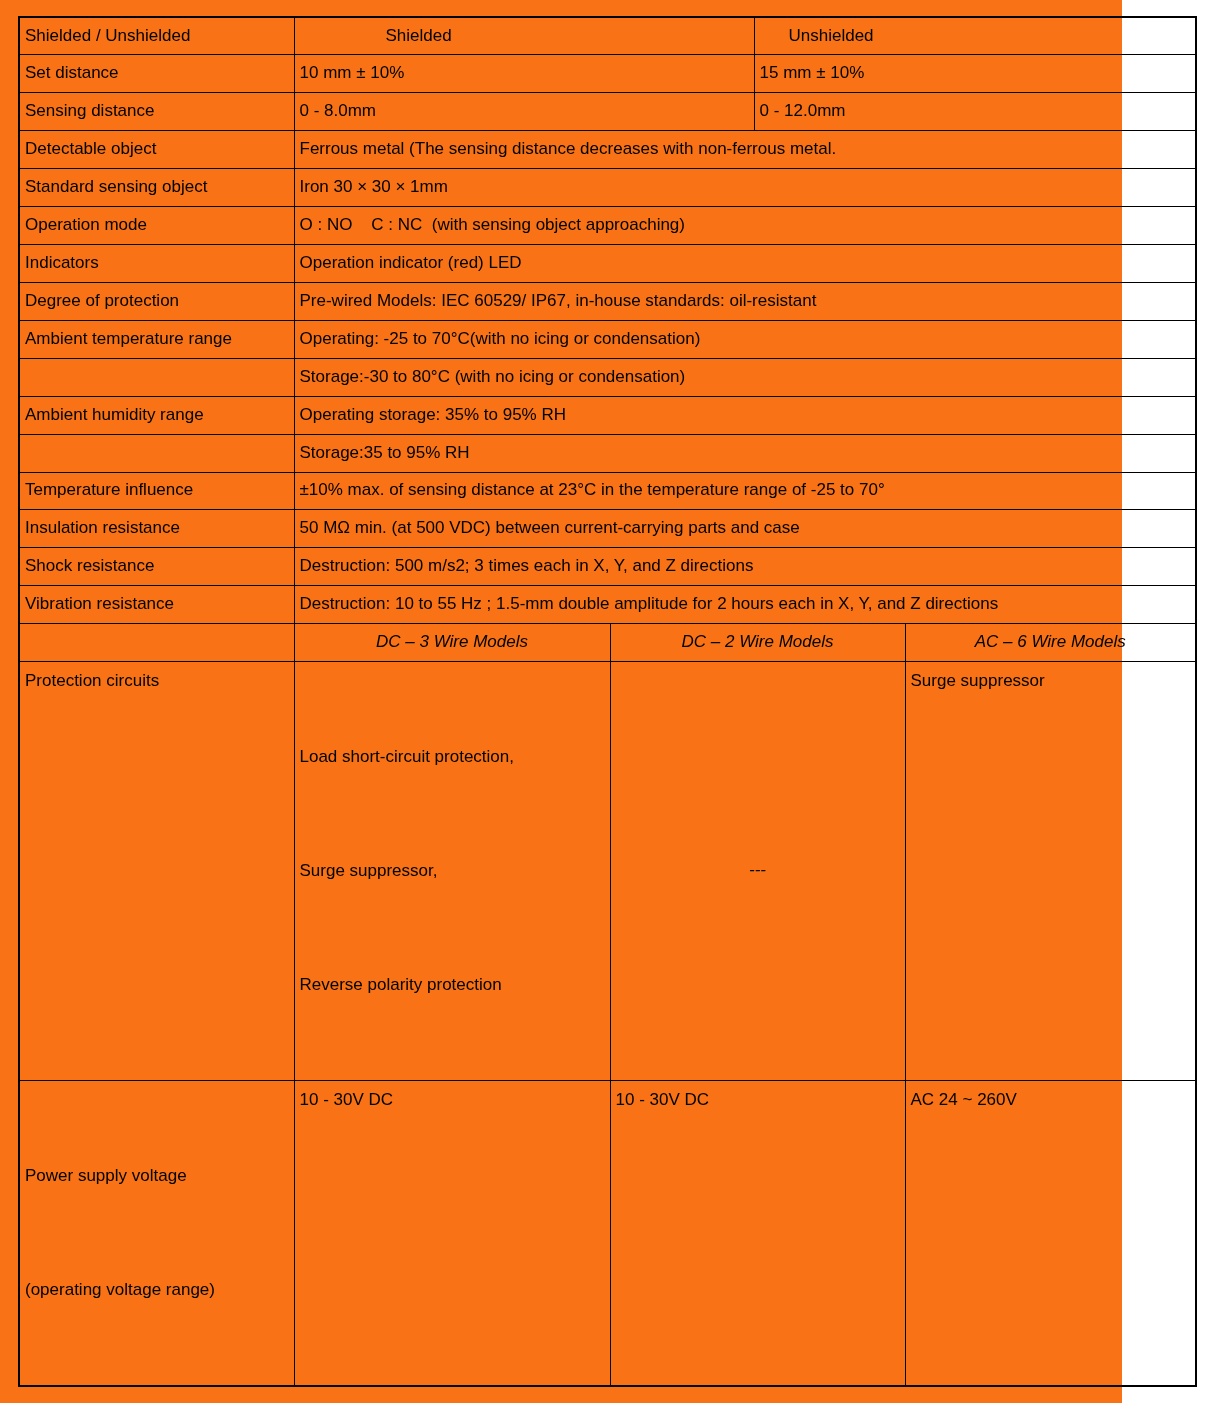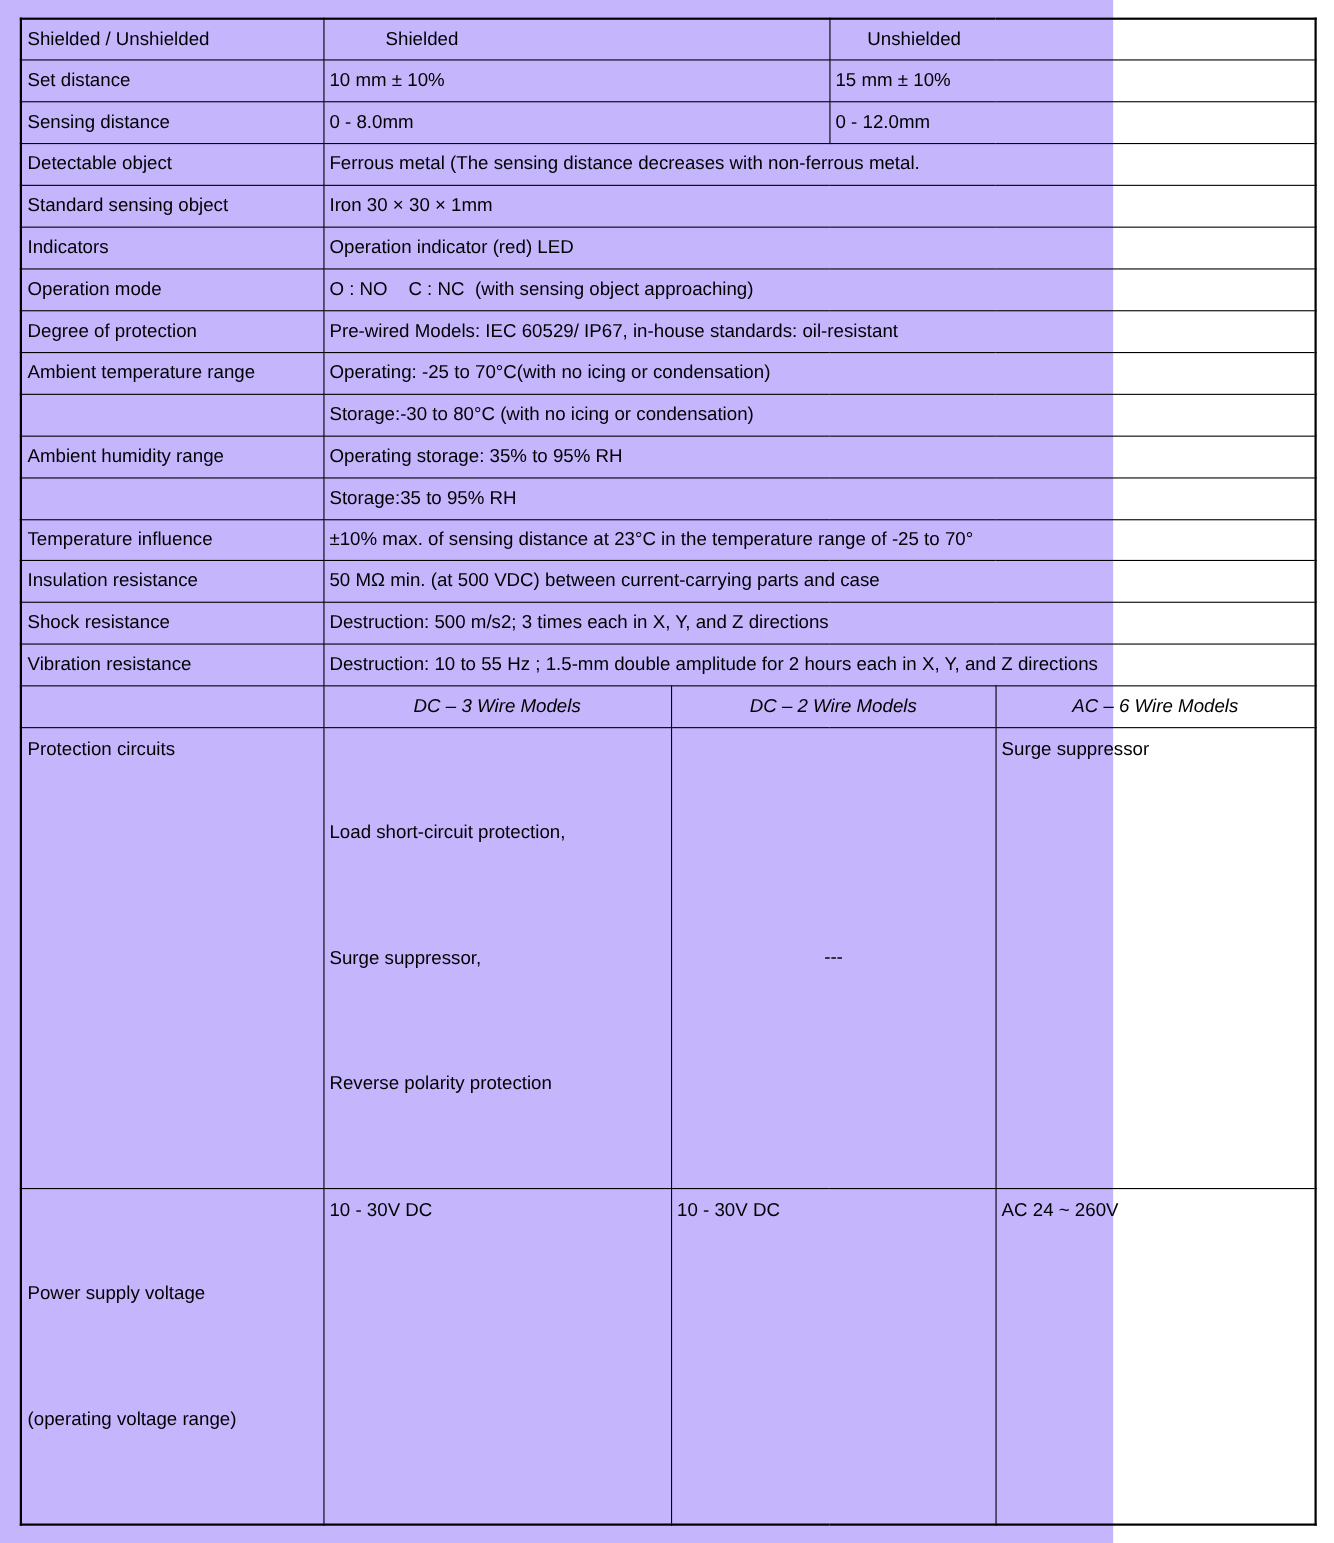--- a/index.html
+++ b/index.html
@@ -1,28 +1,28 @@
 <!DOCTYPE html>
 <html><head>
 <meta charset="utf-8">
 <style>
   html,body{margin:0;padding:0;background:#fff;}
-  .page{width:1012px;height:1403px;box-sizing:border-box;padding:16px 0 0 18px;background:#c4b5fd;}
+  .page{width:1122px;height:1403px;box-sizing:border-box;padding:16px 0 0 18px;background:#f97316;}
   table.spec{border-collapse:collapse;table-layout:fixed;width:1177px;color:#000;
     font-family:"Liberation Sans",sans-serif;font-size:17px;border:2px solid #000;}
   td{border:1px solid #000;padding:0 5px;vertical-align:middle;
     white-space:pre-wrap;overflow:hidden;line-height:1.3;}
   tr.r{height:38px;}
   tr.r-hdr{height:37px;}
   tr.r-prot{height:113px;}
   tr.r-pwr{height:76px;}
   td.top{vertical-align:top;}
   td.ml{line-height:38px;}
   td.ctr{text-align:center;font-style:italic;}
-  td.ind-sh{padding-left:56px;}
+  td.ind-sh{padding-left:91px;}
   td.ind-unsh{padding-left:34px;}
 </style>
 </head>
 <body>
 
 <div class="page">
   <table class="spec">
     <colgroup>
       <col style="width:275px">
         <col style="width:316px">
@@ -55,27 +55,27 @@
       <td>Detectable object</td>
       <td colspan="4">Ferrous metal (The sensing distance decreases with non-ferrous metal.</td>
     </tr>
 
     <tr class="r">
       <td>Standard sensing object</td>
       <td colspan="4">Iron 30 × 30 × 1mm</td>
     </tr>
 
     <tr class="r">
-      <td>Indicators</td>
-      <td colspan="4">Operation indicator (red) LED</td>
+      <td>Operation mode</td>
+      <td colspan="4">O : NO    C : NC  (with sensing object approaching)</td>
     </tr>
 
     <tr class="r">
-      <td>Operation mode</td>
-      <td colspan="4">O : NO    C : NC  (with sensing object approaching)</td>
+      <td>Indicators</td>
+      <td colspan="4">Operation indicator (red) LED</td>
     </tr>
 
     <tr class="r">
       <td>Degree of protection</td>
       <td colspan="4">Pre-wired Models: IEC 60529/ IP67, in-house standards: oil-resistant</td>
     </tr>
 
     <tr class="r">
       <td>Ambient temperature range</td>
       <td colspan="4">Operating: -25 to 70°C(with no icing or condensation)</td>

